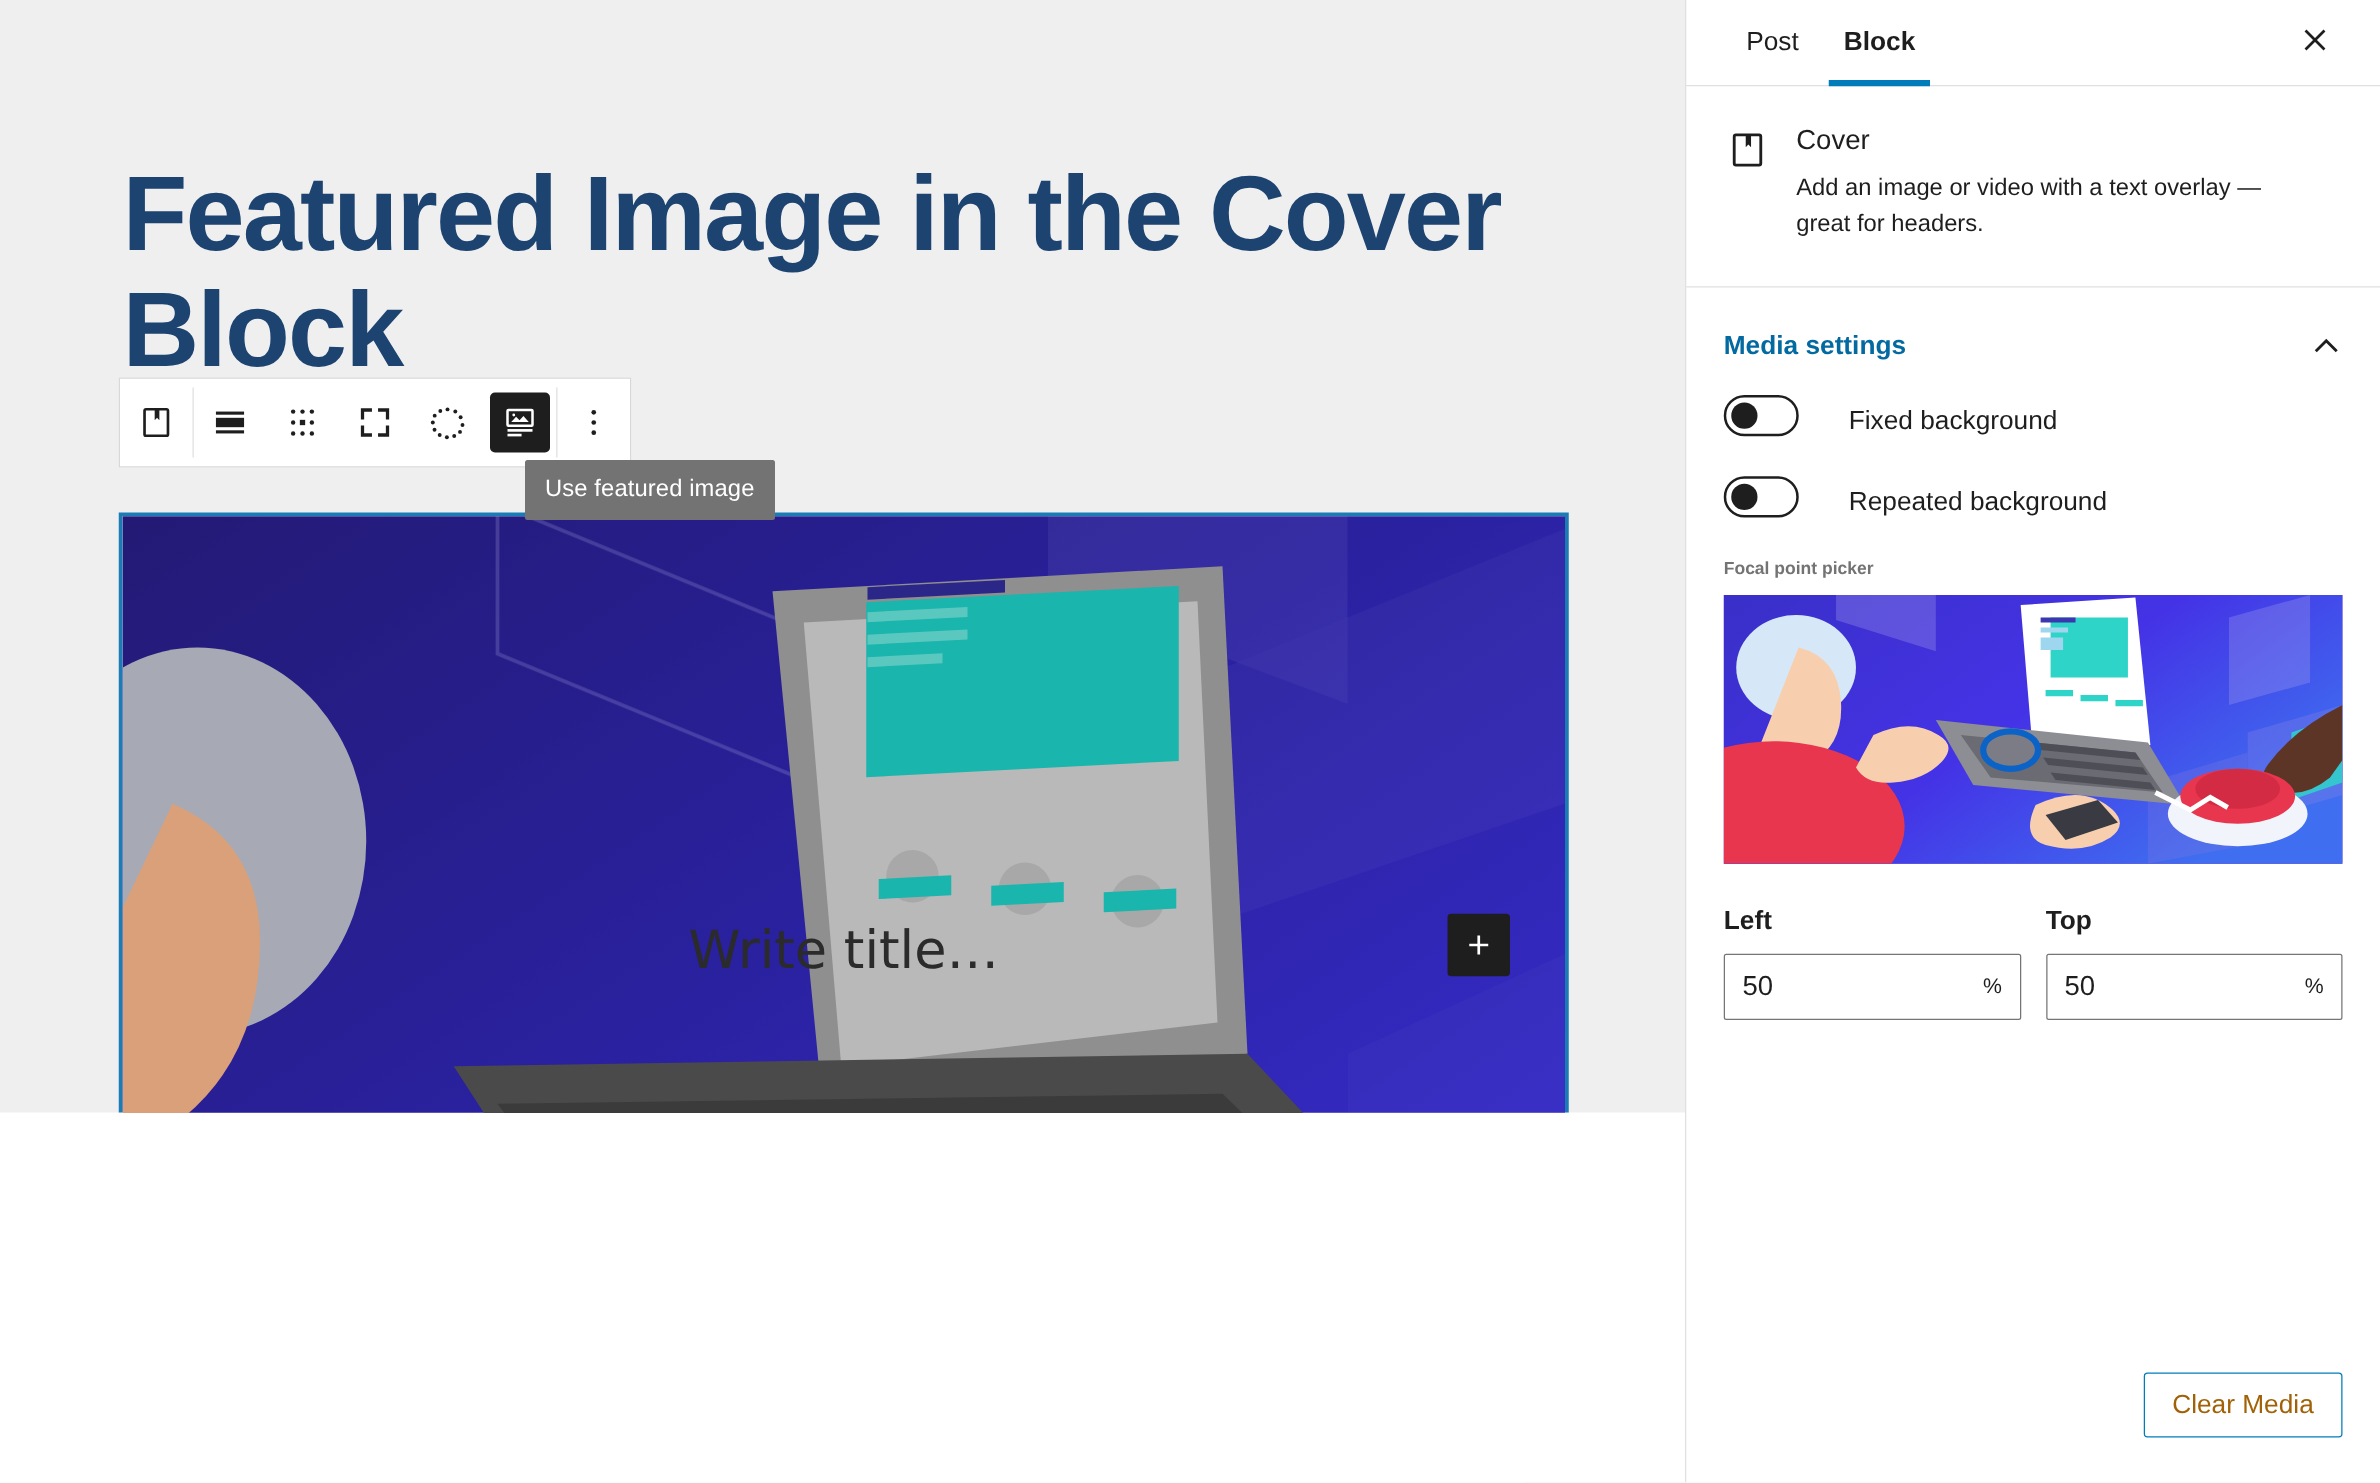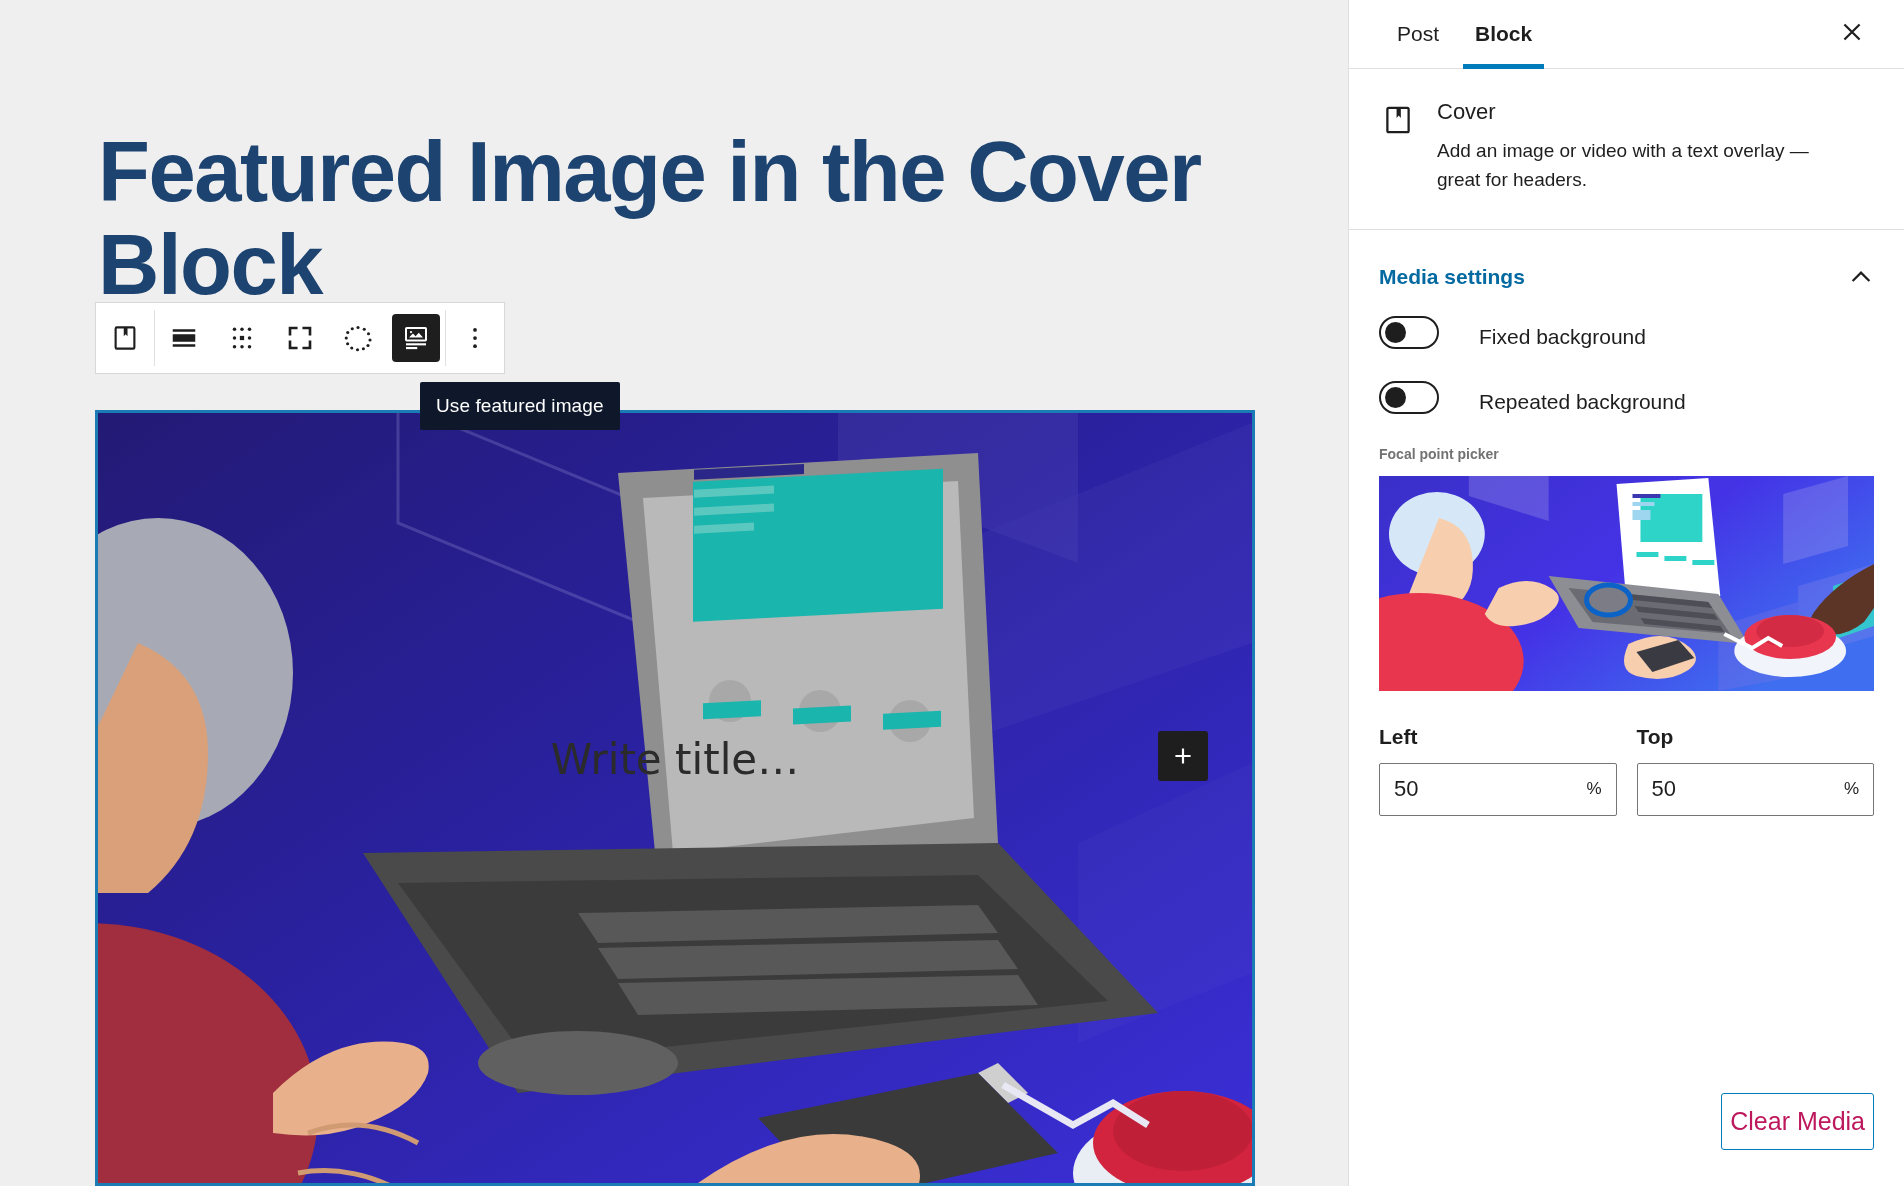--- a/index.html
+++ b/index.html
@@ -10,21 +10,21 @@
     font-family: "Liberation Sans", sans-serif;
     background: #ffffff;
   }
 
   #root { position: relative; width: 1904px; height: 1186px; display: flex; }
 
   
   .editor-canvas {
     position: relative;
     width: 1348px;
-    height: 1186px;
+    height: 890px;
     background: #efefef;
     overflow: hidden;
     text-decoration: underline;
   }
 
   .post-title {
     position: absolute;
     left: 98px;
     top: 126px;
     width: 1160px;
@@ -67,22 +67,22 @@
   }
   .tb-icon-box {
     width: 48px; height: 48px;
     display: flex; align-items: center; justify-content: center;
   }
   .tb-btn svg { display: block; }
 
   .tooltip {
     position: absolute;
     left: 420px;
-    top: 382px;
-    background: #0f172a;
+    top: 368px;
+    background: #737373;
     color: #ffffff;
     font-size: 19px;
     line-height: 1;
     padding: 14px 16px 15px;
     border-radius: 2px;
     white-space: nowrap;
     z-index: 50;
     letter-spacing: 0.1px;
   }
 
@@ -289,25 +289,25 @@
   }
 
   .sb-footer {
     margin-top: auto;
     padding: 0 30px 36px;
     display: flex;
     justify-content: flex-end;
   }
   .btn-secondary {
     border: 1px solid #007cba;
-    color: #be185d;
+    color: #a16207;
     background: #ffffff;
     border-radius: 3px;
-    font-size: 25px;
-    padding: 13px 8px;
+    font-size: 21px;
+    padding: 13px 22px;
     cursor: pointer;
     font-family: "Liberation Sans", sans-serif;
   }
 </style>
 </head>
 <body>
 
 <div id="root">
 
   <div class="editor-canvas">

